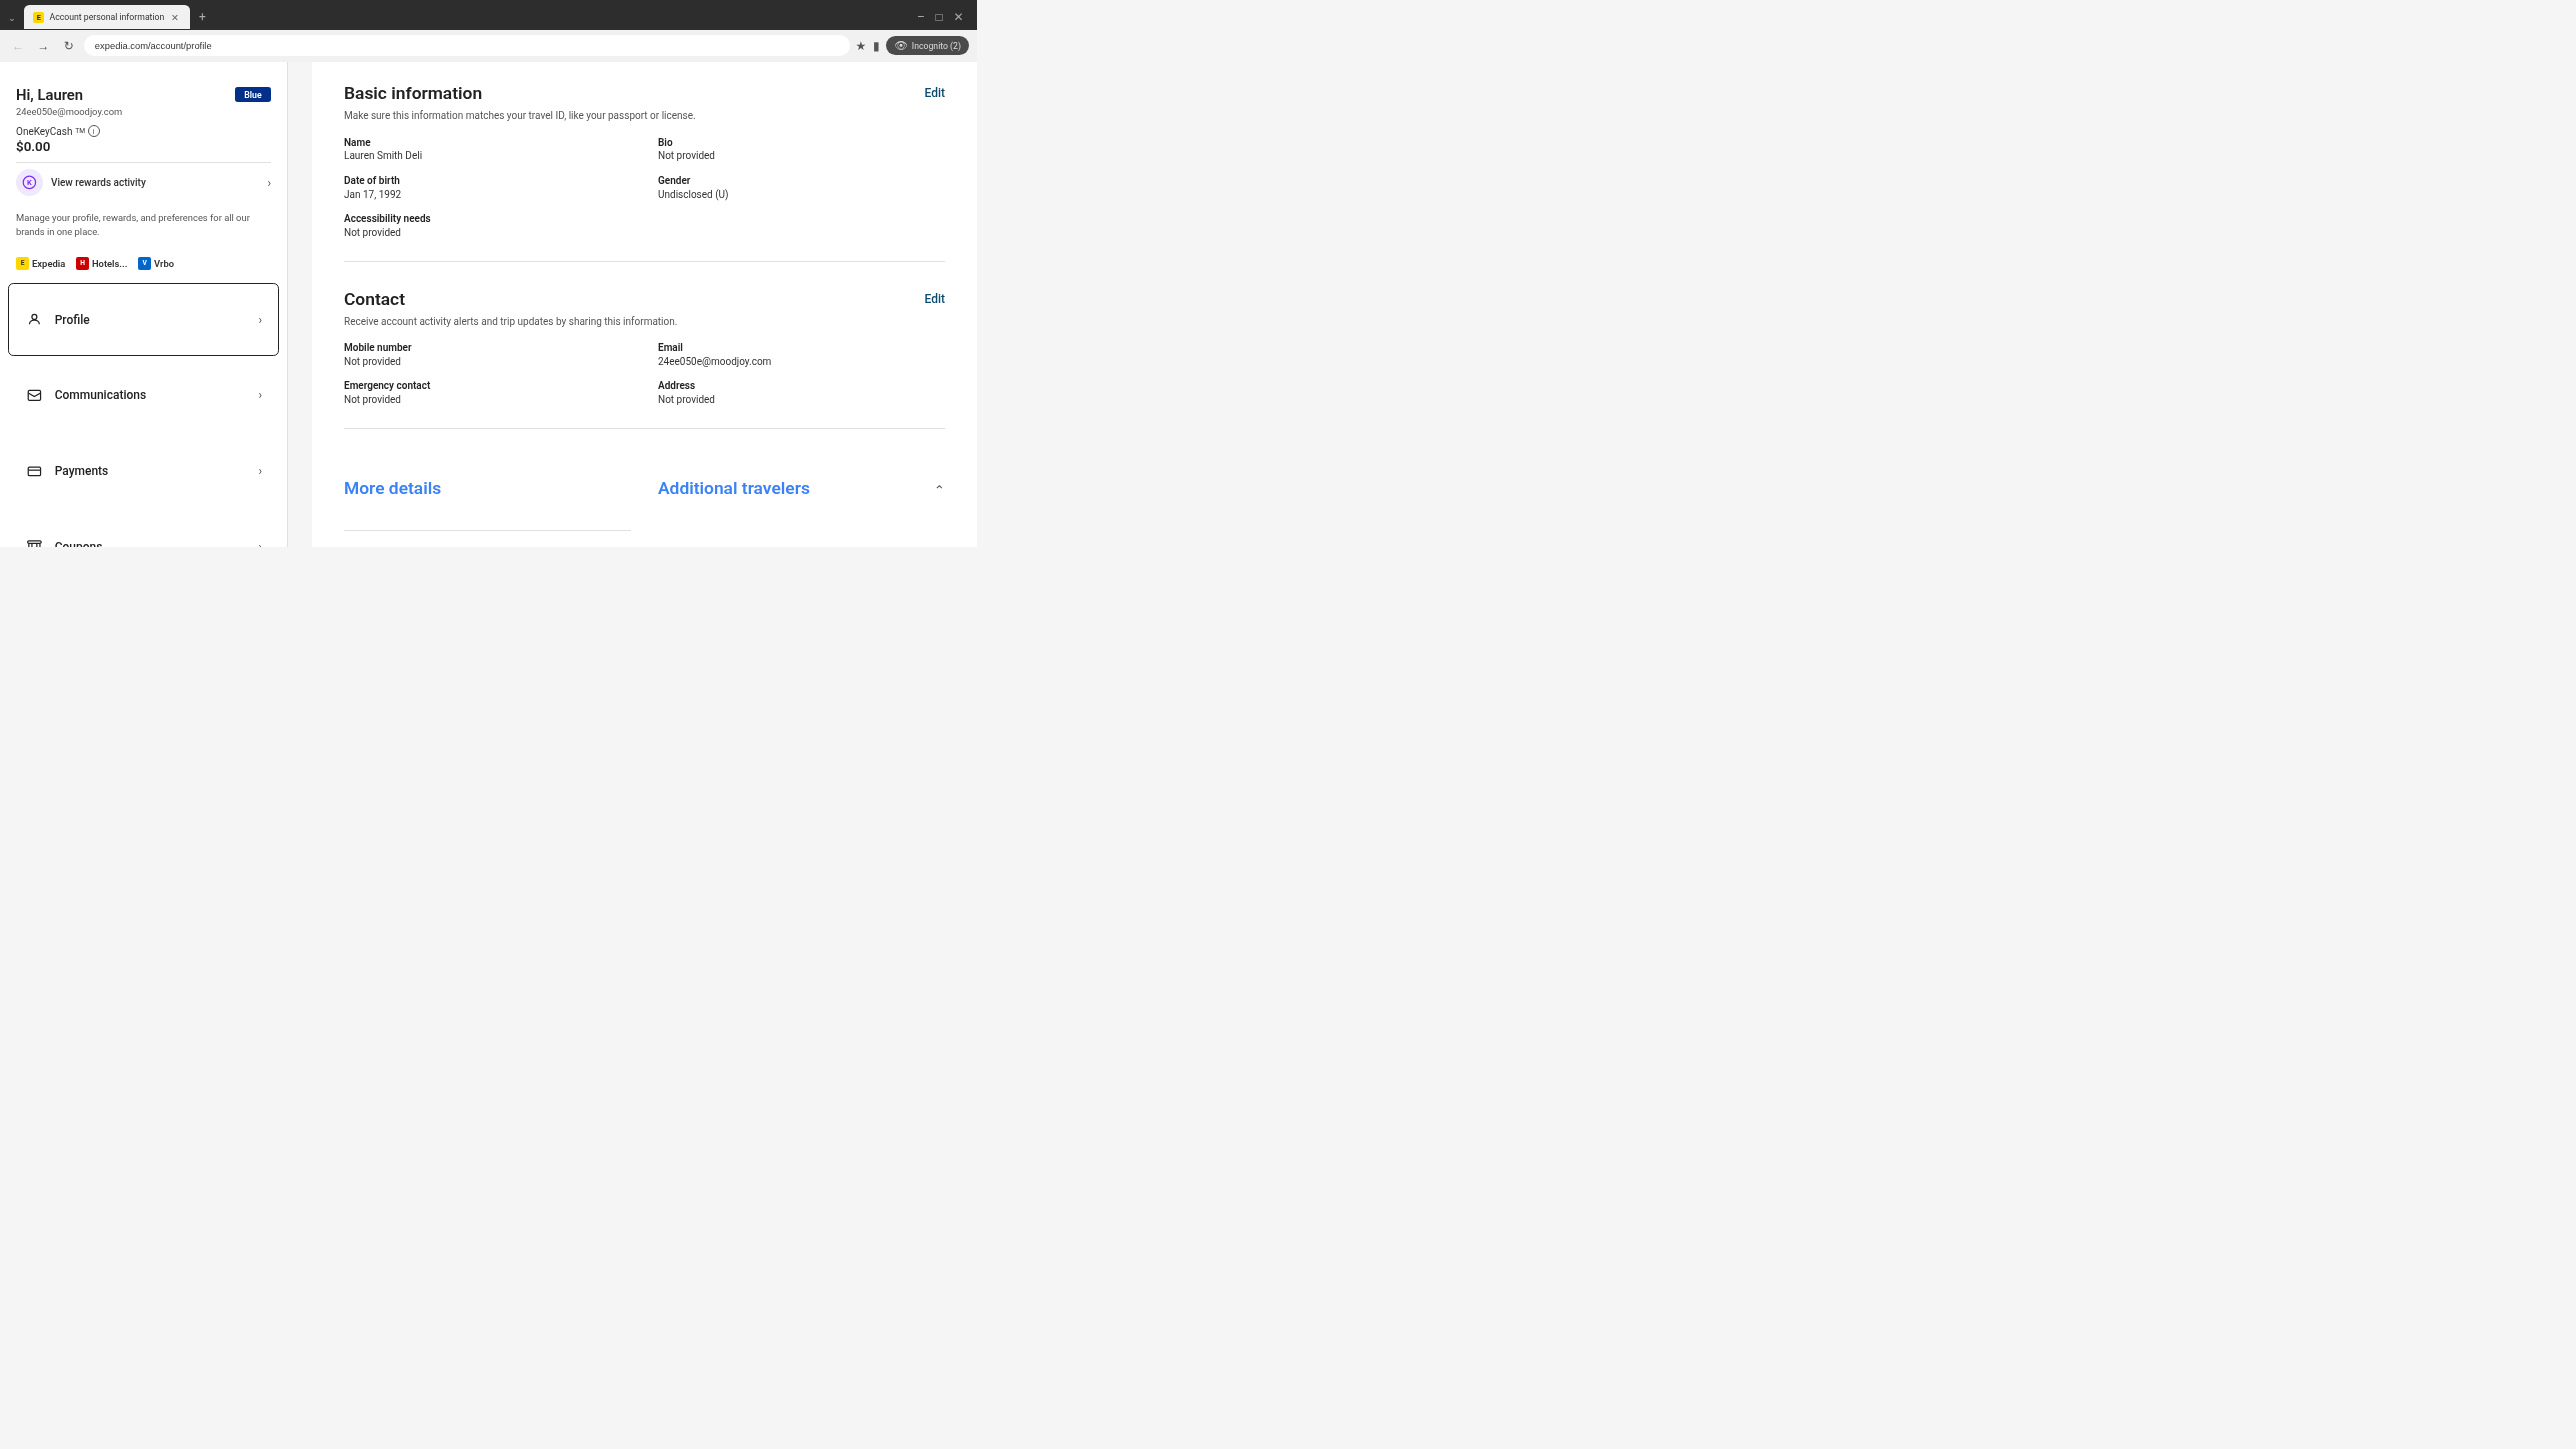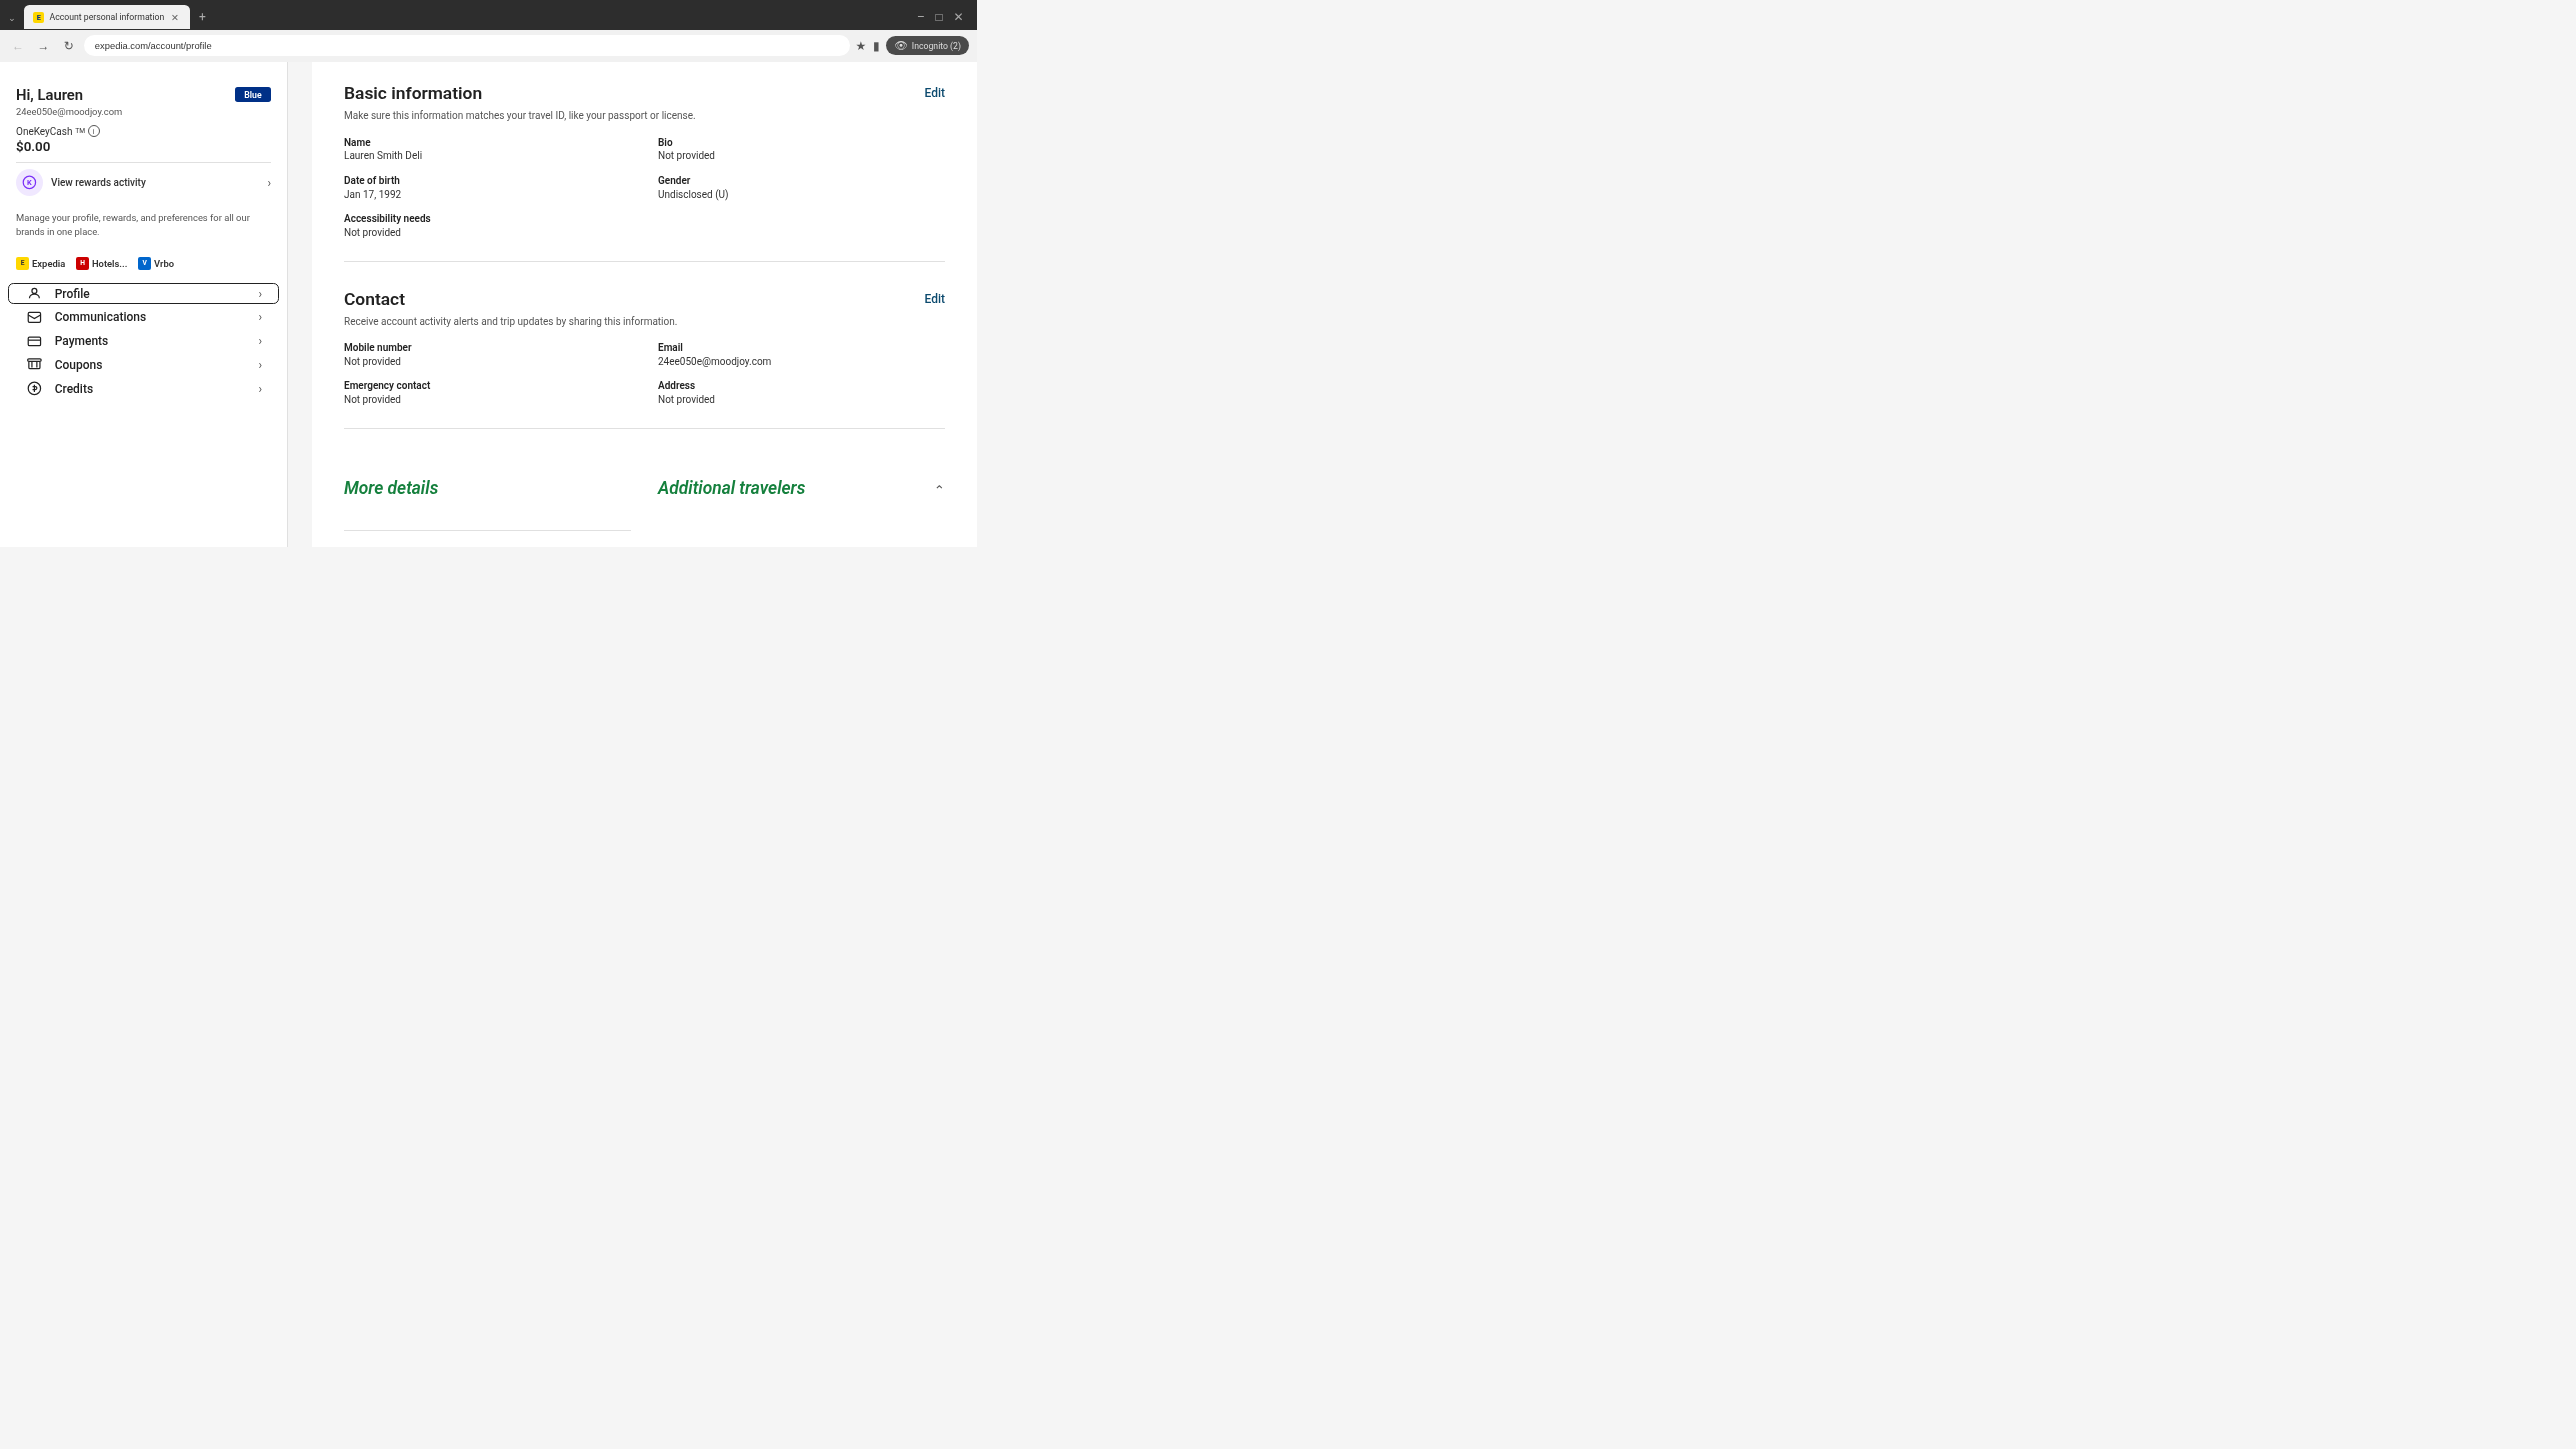--- a/index.html
+++ b/index.html
@@ -311,21 +311,21 @@
       padding: 0 16px 10.7px;
       font-size: 9.4px;
       color: #555;
       line-height: 1.5;
     }
 
     
     .nav-item {
       display: flex;
       align-items: center;
-      padding: 0 16px;
+      padding: 26px 16px;
       cursor: pointer;
       border: 1px solid transparent;
       margin: 2.7px 8px;
       border-radius: 5.4px;
       text-decoration: none;
       color: #222;
     }
     .nav-item.active {
       border-color: #222;
     }
@@ -430,23 +430,22 @@
 
     .bottom-sections {
       display: grid;
       grid-template-columns: 1fr 1fr;
       gap: 27px;
       padding-top: 21.5px;
     }
     .bottom-section-title {
       font-size: 17.4px;
       font-weight: 600;
-      color: #15803d;
+      color: #3b82f6;
       margin-bottom: 5.4px;
-      font-style: italic;
     }
     .collapse-icon {
       color: #555;
       font-size: 13.4px;
       cursor: pointer;
     }
   </style>
 </head>
 <body>
 

